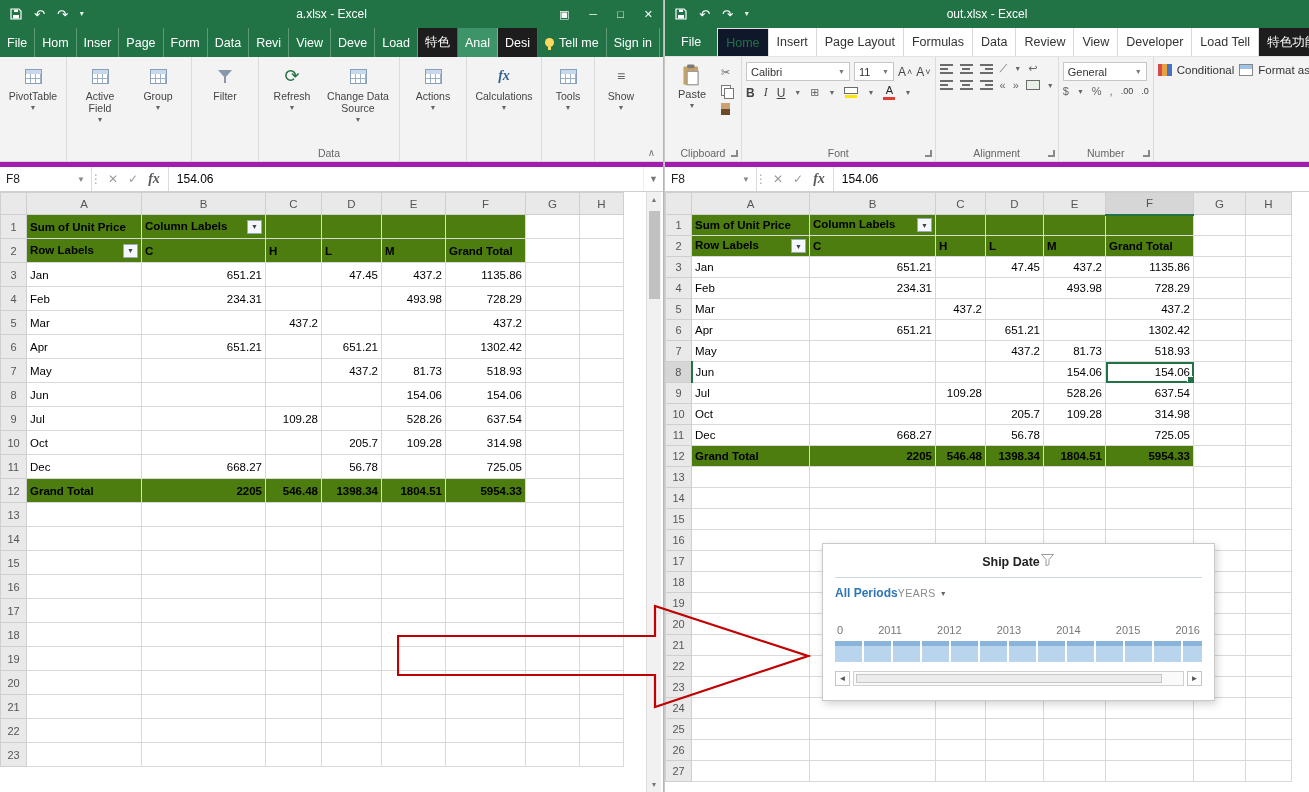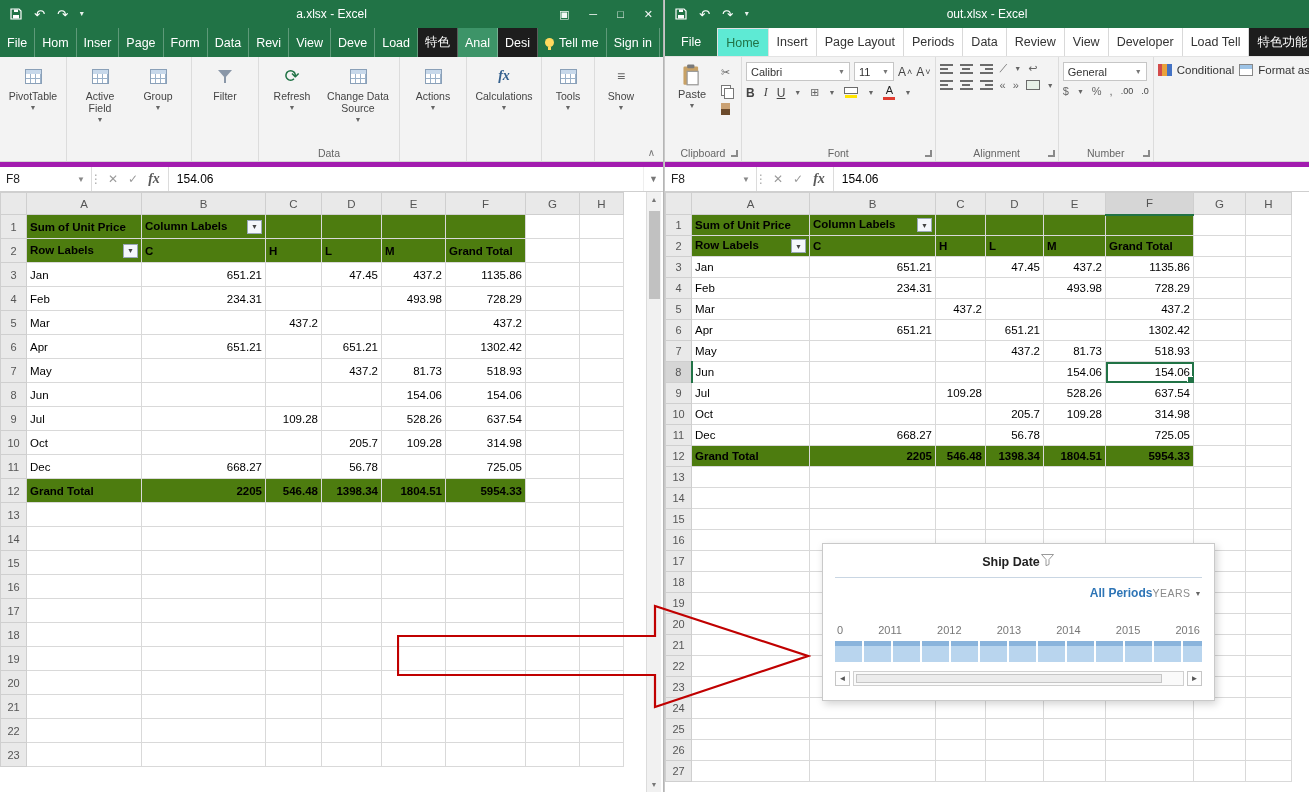--- a/index.html
+++ b/index.html
@@ -22,21 +22,21 @@
 
 
 .tabrow{height:29px;display:flex;align-items:stretch;font-size:12.5px}
 .tabs-left{background:#217346;color:#fff}
 .tabs-left .tab{display:flex;align-items:center;padding:0 7px;border-right:1px solid rgba(255,255,255,.28);white-space:nowrap}
 .tabs-left .tab.dark{background:#1d1d1d}
 .tabs-left .tab.activeL{background:#3d9468}
 .tabs-right{background:#fff;border-bottom:1px solid #e3e3e3;color:#333}
 .tabs-right .tab{display:flex;align-items:center;padding:0 8px;border-right:1px solid #d9d9d9;white-space:nowrap}
 .tabs-right .tab.file{background:#217346;color:#fff;padding:0 16px;border-right:none}
-.tabs-right .tab.activeR{color:#217346;background:#5eead4;border:1px solid #e1e1e1;border-bottom:none}
+.tabs-right .tab.activeR{color:#217346;background:#0f172a;border:1px solid #e1e1e1;border-bottom:none}
 .tabs-right .tab.dark{background:#1d1d1d;color:#fff}
 .bulb{width:9px;height:9px;border-radius:50%;background:#ffd95e;margin-right:5px;position:relative}
 .bulb::after{content:"";position:absolute;left:3px;top:9px;width:3px;height:3px;background:#ffd95e}
 
 
 .ribbon{position:relative;height:105px;background:#f3f3f3;border-bottom:1px solid #d5d5d5;display:flex}
 .rsec{position:relative;display:flex;align-items:flex-start;padding:5px 4px 16px;border-right:1px solid #dcdcdc}
 .slab{position:absolute;bottom:2px;left:0;width:100%;text-align:center;font-size:10.5px;color:#666;white-space:nowrap}
 .launch{position:absolute;right:3px;bottom:4px;width:7px;height:7px;border-right:2px solid #8a8a8a;border-bottom:2px solid #8a8a8a}
 .rib-collapse{position:absolute;right:8px;bottom:3px;color:#777;font-size:10px}
@@ -120,21 +120,21 @@
 .vscroll{position:absolute;top:0;right:2px;bottom:0;width:15px;background:#f1f1f1;border-left:1px solid #dcdcdc;display:flex;flex-direction:column;align-items:center}
 .vs-arrow{height:15px;display:flex;align-items:center;justify-content:center;font-size:7px;color:#777;width:100%}
 .vs-thumb{width:11px;height:88px;background:#c1c1c1;margin-top:4px}
 .vs-bottom{margin-top:auto}
 
 
 .timeline{position:absolute;left:157px;top:543px;width:393px;height:158px;background:#fff;border:1px solid #c9c9c9;box-shadow:2px 3px 8px rgba(0,0,0,.18);padding:9px 12px;z-index:6}
 .tl-title-row{display:flex;justify-content:center;align-items:center}
 .tl-title{font-weight:bold;font-size:12.5px;color:#222}
 .tl-divider{border-top:1px solid #c9d6e3;margin-top:7px}
-.tl-sub{display:flex;justify-content:flex-end;align-items:center;margin-top:8px}
+.tl-sub{display:flex;justify-content:flex-start;align-items:center;margin-top:8px}
 .tl-period{color:#2e75b6;font-size:12px;font-weight:bold}
 .tl-level{color:#8a8a8a;font-size:10.5px;letter-spacing:.5px;display:flex;align-items:center;gap:4px}
 .tl-years{display:flex;justify-content:space-between;color:#777;font-size:11px;margin-top:24px;padding:0 2px}
 .tl-band{margin-top:5px;height:21px;background:repeating-linear-gradient(90deg,rgba(255,255,255,0) 0 27px,#fff 27px 29px),linear-gradient(#8ab4dc 0 5px,#b9d5ee 5px)}
 .tl-scroll{display:flex;align-items:center;margin-top:9px;gap:3px}
 .tl-sarrow{width:15px;height:15px;border:1px solid #c6c6c6;background:#fdfdfd;display:flex;align-items:center;justify-content:center;font-size:8px;color:#555}
 .tl-strack{flex:1;height:15px;border:1px solid #d0d0d0;background:#fafafa;position:relative}
 .tl-sthumb{position:absolute;left:2px;top:2px;bottom:2px;width:93%;background:#ececec;border:1px solid #c6c6c6}
 
 
@@ -629,21 +629,21 @@
       <span class="qi">↷</span>
       <span class="qi small">▾</span>
       <span class="tb-title">out.xlsx - Excel</span>
     </header>
 
     <nav class="tabrow tabs-right">
       <span class="tab file">File</span>
       <span class="tab activeR">Home</span>
       <span class="tab">Insert</span>
       <span class="tab">Page Layout</span>
-      <span class="tab">Periods</span>
+      <span class="tab">Formulas</span>
       <span class="tab">Data</span>
       <span class="tab">Review</span>
       <span class="tab">View</span>
       <span class="tab">Developer</span>
       <span class="tab">Load Tell</span>
       <span class="tab dark">特色功能</span>
     </nav>
 
     <div class="ribbon">
       <div class="rsec" style="width:92px">

